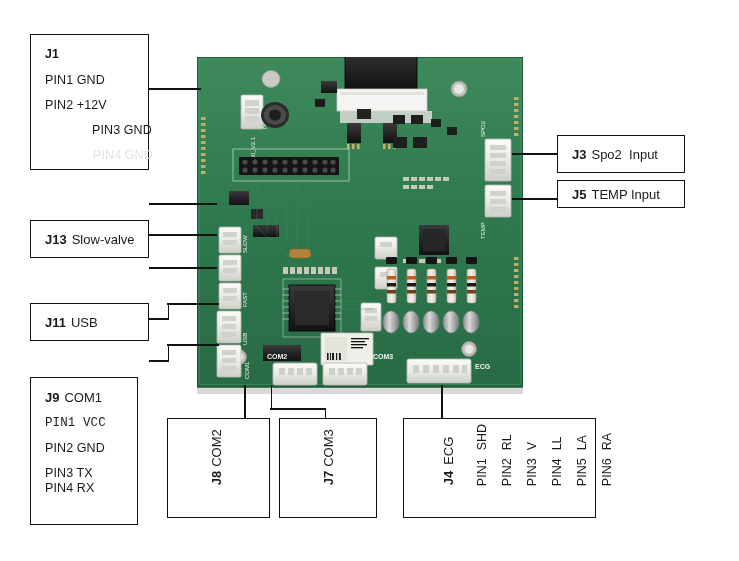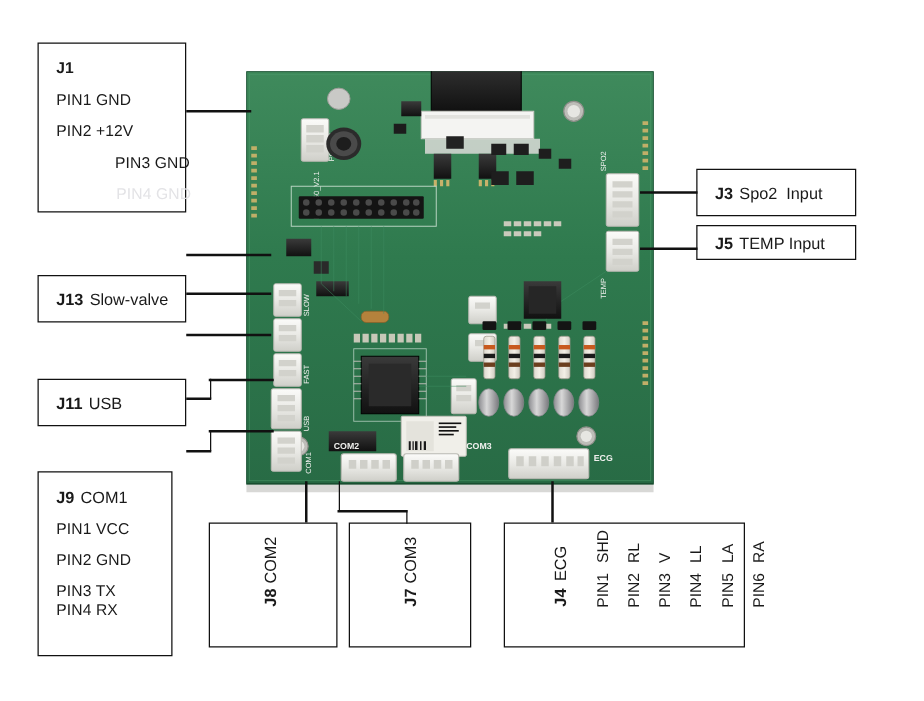--- a/index.html
+++ b/index.html
@@ -451,21 +451,21 @@
 
   <div class="box" style="left:30px;top:303px;width:119px;height:38px;">
     <div class="boxline"><span class="tag">J11</span><span>USB</span></div>
   </div>
   <div class="lead lh" style="left:149px;top:318px;width:20px;"></div>
   <div class="lead lv" style="left:167.5px;top:303px;width:1.6px;height:16px;"></div>
   <div class="lead lh" style="left:167px;top:303px;width:52px;"></div>
 
   <div class="box" style="left:30px;top:345px;width:108px;height:148px;margin-top:32px;">
     <div class="boxline" style="height:auto;position:absolute;top:12px;padding-left:14px;"><span class="tag">J9</span><span>COM1</span></div>
-    <div class="ln" style="top:38px;">PIN1 VCC</div>
+    <div class="ln" style="top:38px;font-family:Liberation Mono, monospace;">PIN1 VCC</div>
     <div class="ln" style="top:63px;">PIN2 GND</div>
     <div class="ln" style="top:88px;">PIN3 TX</div>
     <div class="ln" style="top:103px;">PIN4 RX</div>
   </div>
   <div class="lead lh" style="left:149px;top:360px;width:20px;"></div>
   <div class="lead lv" style="left:167.5px;top:344px;width:1.6px;height:17px;"></div>
   <div class="lead lh" style="left:167px;top:344px;width:52px;"></div>
 
   <div class="box" style="left:557px;top:135px;width:128px;height:38px;">
     <div class="boxline"><span class="tag">J3</span><span>Spo2  Input</span></div>

